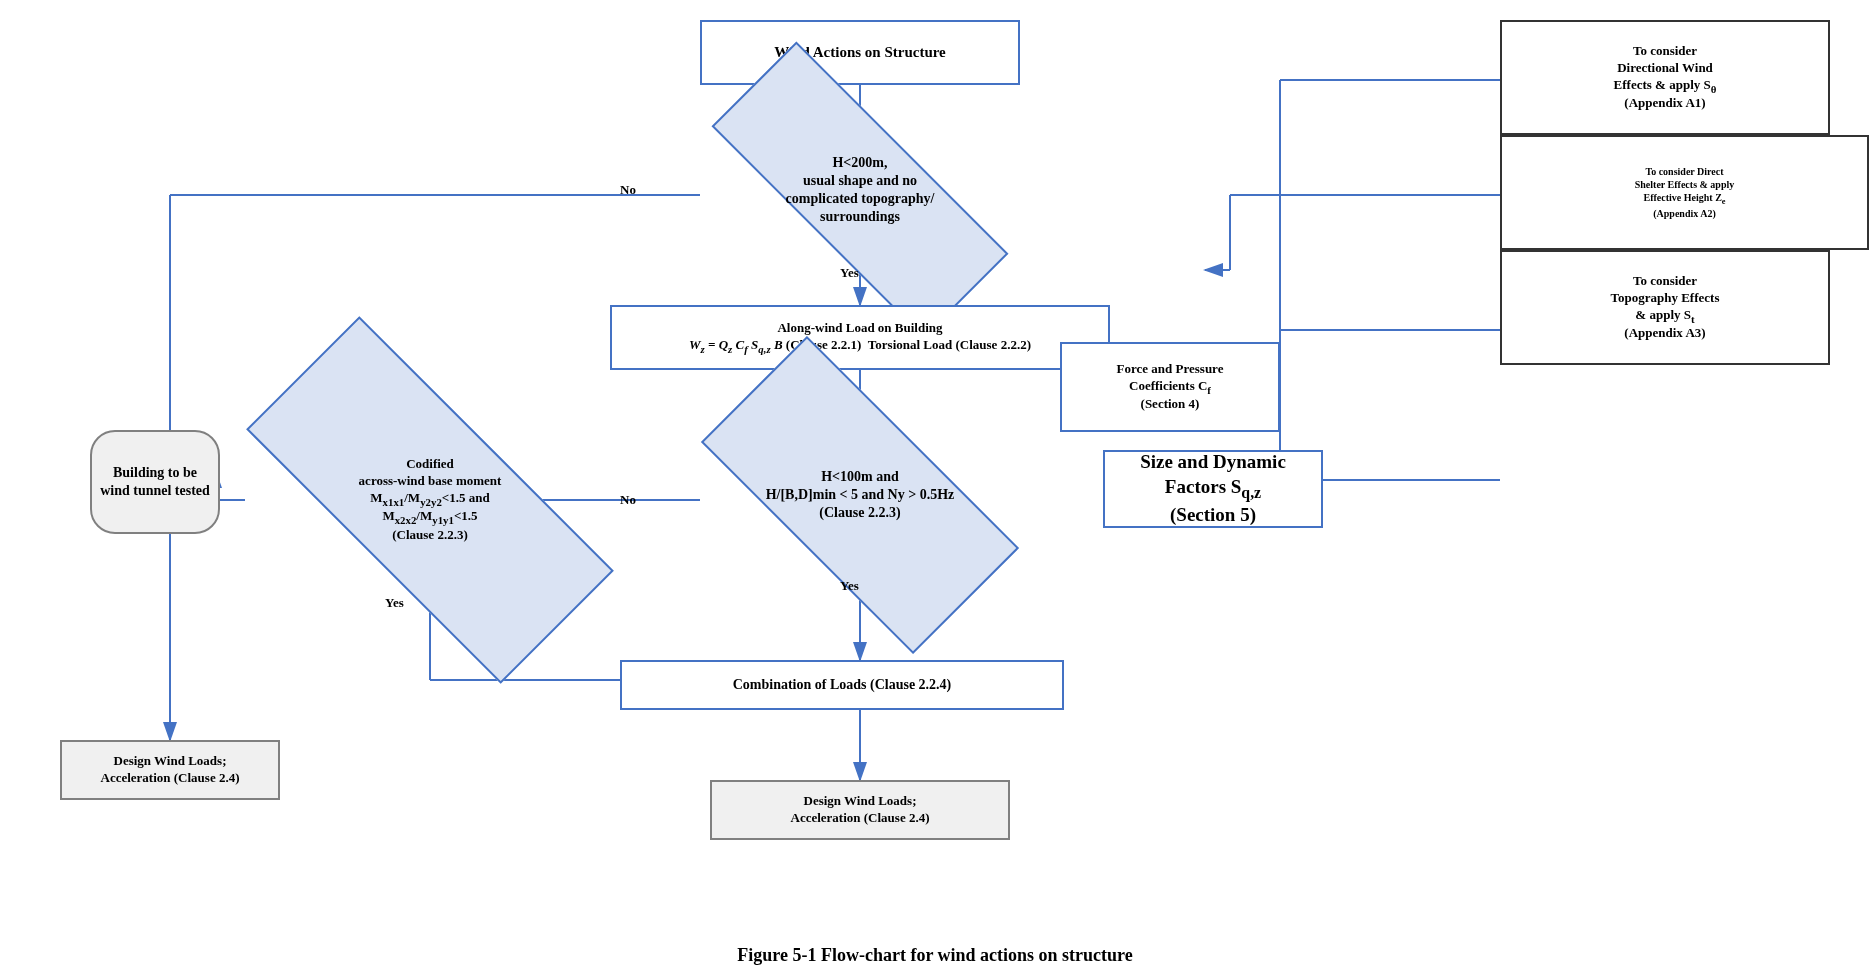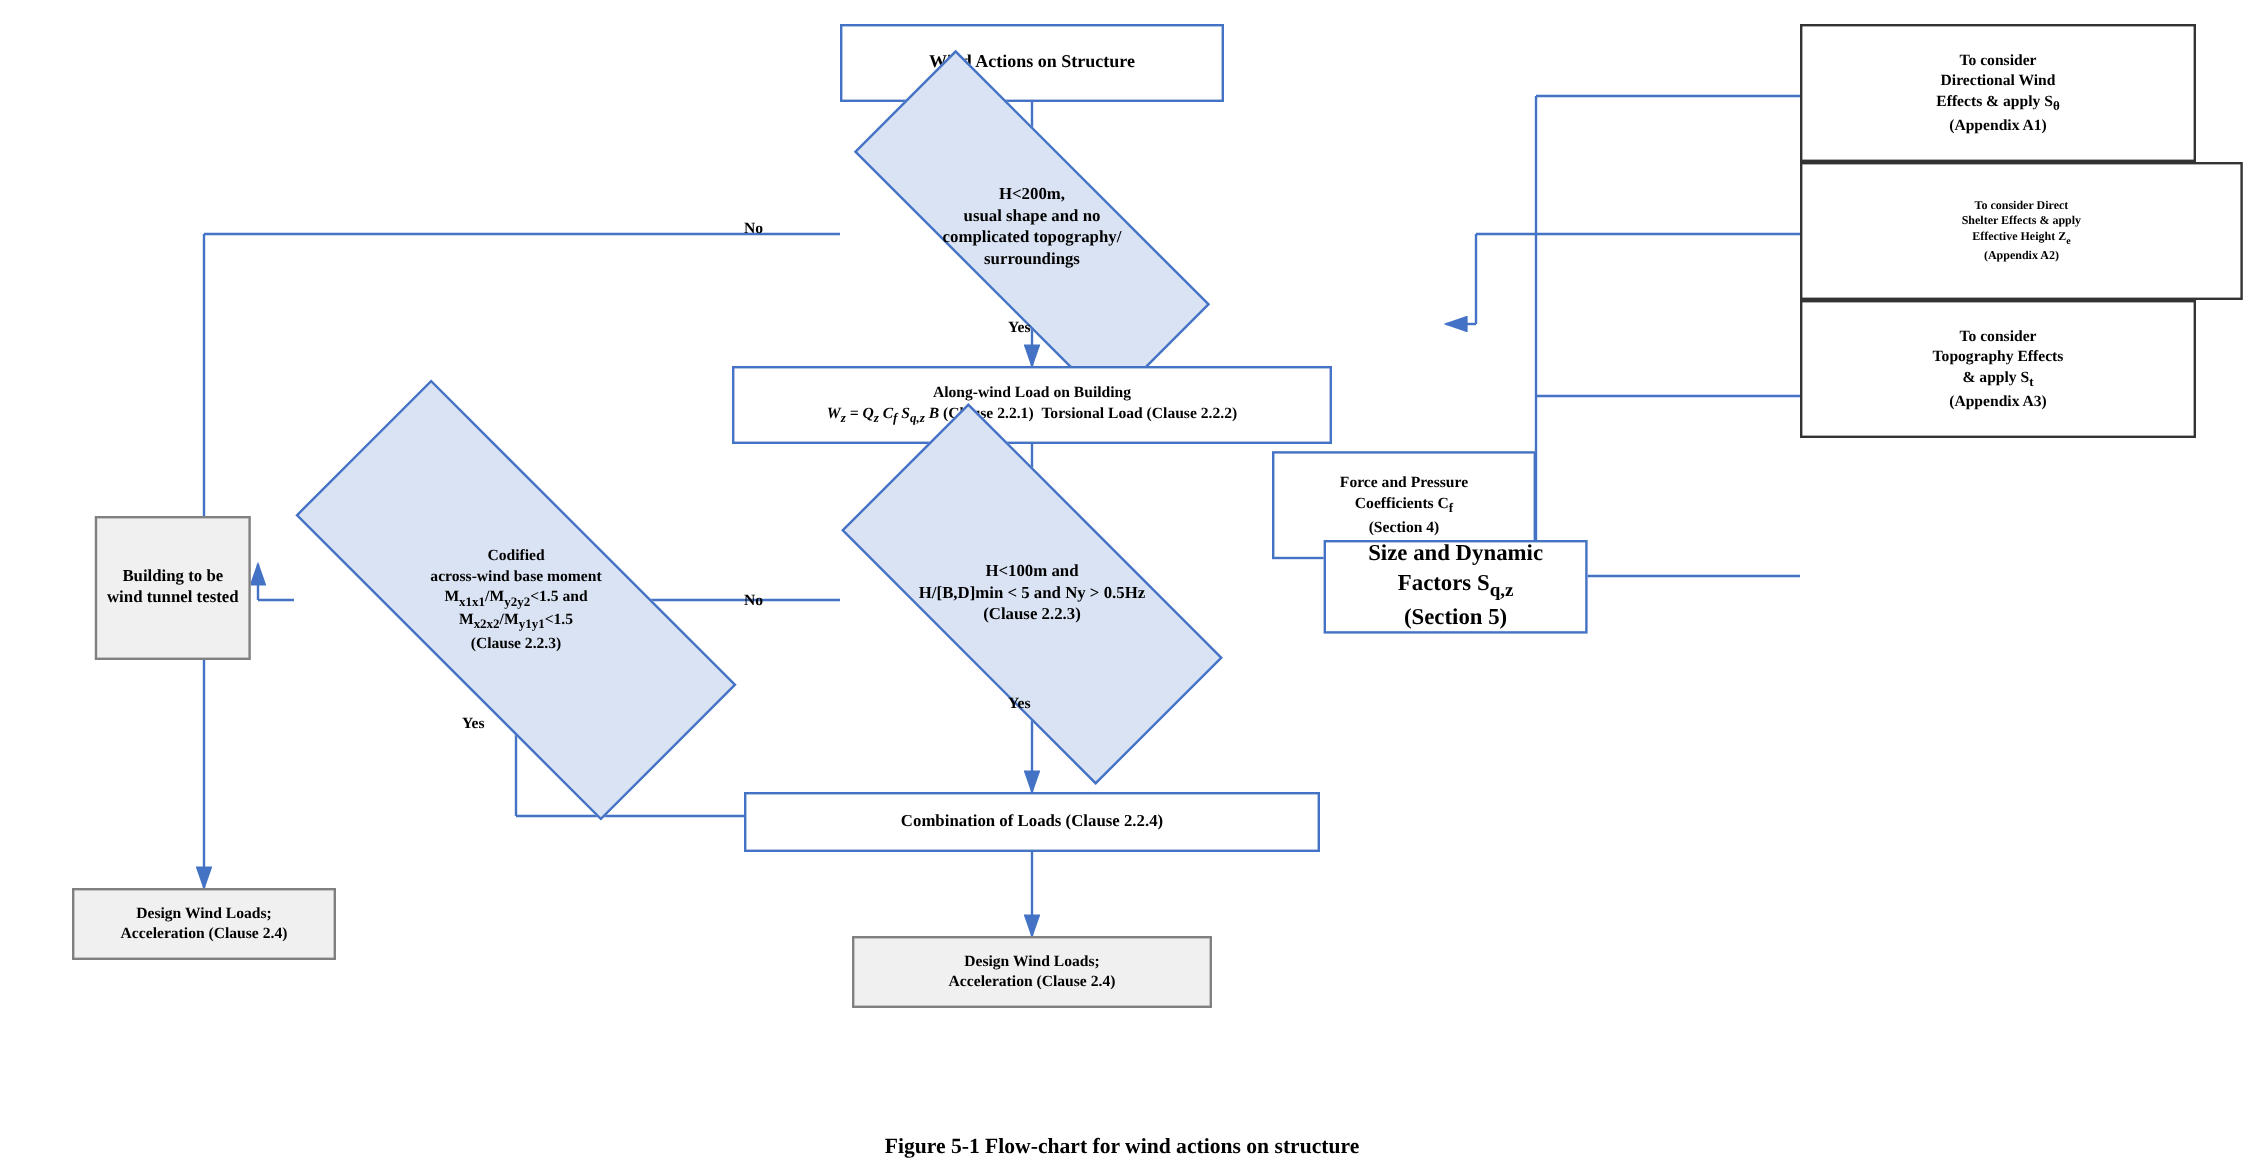--- a/index.html
+++ b/index.html
@@ -175,40 +175,40 @@
   <div class="diamond-wrapper" style="left:245px; top:420px; width:370px; height:170px;">
     <div class="diamond" style="width:360px; height:160px;">
       <div class="diamond-text" style="font-size:13px;">
         Codified<br>across-wind base moment<br>M<sub>x1x1</sub>/M<sub>y2y2</sub>&lt;1.5 and<br>M<sub>x2x2</sub>/M<sub>y1y1</sub>&lt;1.5<br>(Clause 2.2.3)
       </div>
     </div>
   </div>
   <div style="position:absolute; left:385px; top:595px; font-size:13px; font-weight:bold; color:#000;">Yes</div>
   <div style="position:absolute; left:175px; top:492px; font-size:13px; font-weight:bold; color:#000;">No</div>
 
-  <div class="box box-gray" style="left:79px; top:430px; width:130px; height:120px; border-color:#808080;">
+  <div class="box box-gray" style="left:90px; top:430px; width:130px; height:104px; border-color:#808080;border-radius:25px;">
     <span>Building to be
 wind tunnel
 tested</span>
   </div>
 
-  <div class="box" style="left:620px; top:660px; width:480px; height:50px; font-size:14px;">
+  <div class="box" style="left:620px; top:660px; width:444px; height:50px; font-size:14px;">
     <span>Combination of Loads (Clause 2.2.4)</span>
   </div>
 
   <div class="box box-gray" style="left:60px; top:740px; width:220px; height:60px; border-color:#808080; font-size:13px;">
     <span>Design Wind Loads;<br>Acceleration (Clause 2.4)</span>
   </div>
 
   <div class="box box-gray" style="left:710px; top:780px; width:300px; height:60px; border-color:#808080; font-size:13px;">
     <span>Design Wind Loads;<br>Acceleration (Clause 2.4)</span>
   </div>
 
 
-  <div class="box" style="left:1060px; top:376px; width:220px; height:90px; font-size:13px;">
+  <div class="box" style="left:1060px; top:342px; width:220px; height:90px; font-size:13px;">
     <span>
       Force and Pressure<br>Coefficients C<sub>f</sub><br>(Section 4)
     </span>
   </div>
 
   <div class="box" style="left:1060px; top:450px; width:220px; height:78px; font-size:19px;margin-left:43px;">
     <span>
       Size and Dynamic<br>Factors S<sub>q,z</sub><br>(Section 5)
     </span>
   </div>

